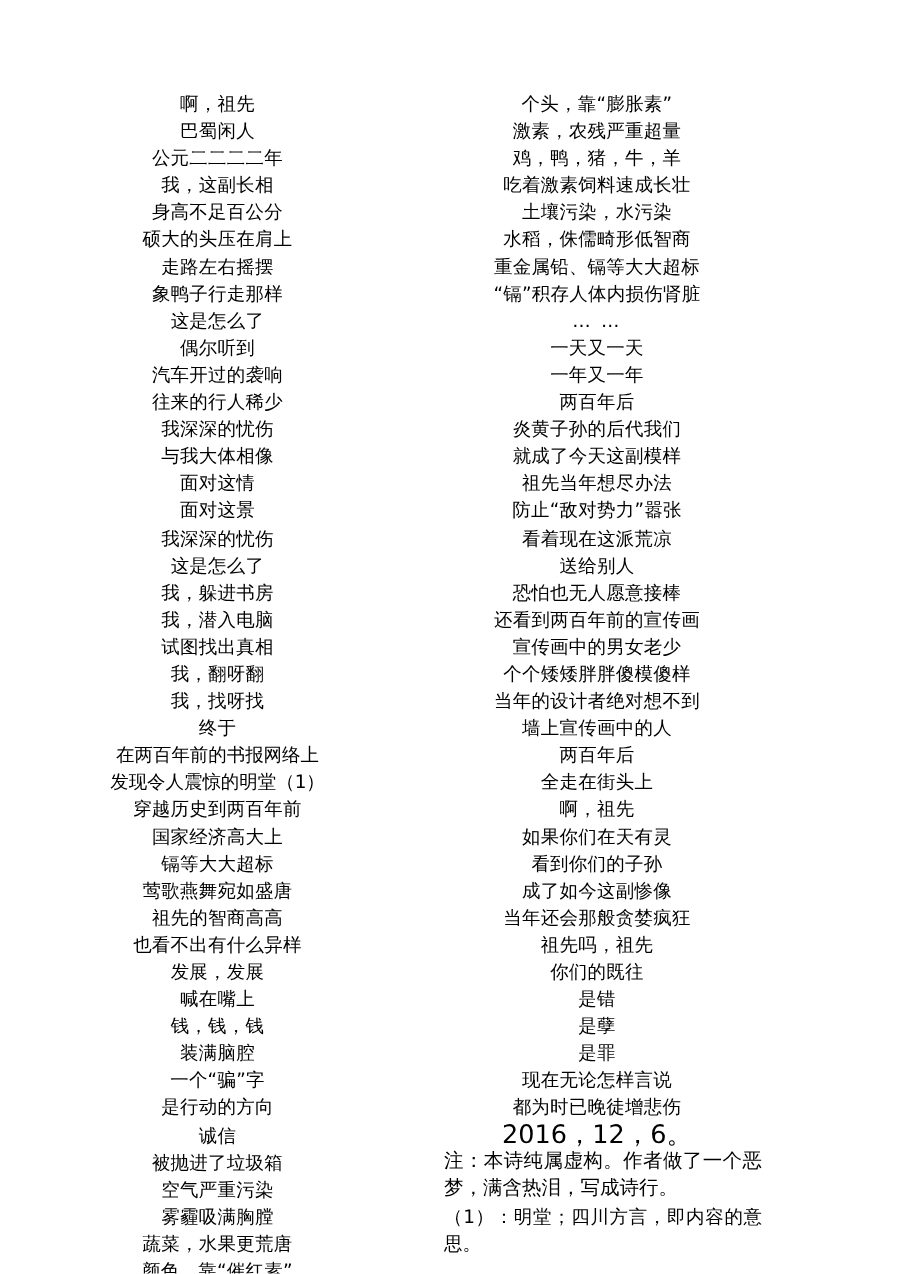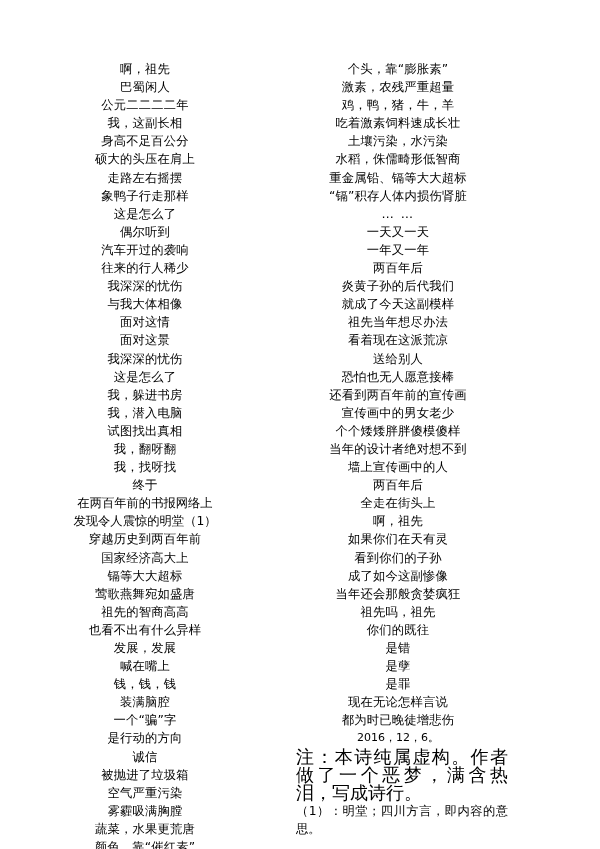--- a/index.html
+++ b/index.html
@@ -43,27 +43,27 @@
   }
   .line.wide {
     letter-spacing: 0px;
   }
   .dots {
     font-size: 12.3px;
     line-height: 18.1px;
     letter-spacing: 1.5px;
   }
   .date {
-    font-size: 11px;
+    font-size: 17px;
     line-height: 18.1px;
     margin-top: 0px;
   }
   .note {
     width: 212px;
-    font-size: 18px;
+    font-size: 13px;
     line-height: 18.1px;
     text-align: justify;
     text-indent: 0;
     margin-top: 0px;
     align-self: flex-end;
     padding-right: 4px;
     margin-left: 35px;
   }
   .note-2 {
     width: 212px;
@@ -136,20 +136,21 @@
       <div class="line">水稻，侏儒畸形低智商</div>
       <div class="line">重金属铅、镉等大大超标</div>
       <div class="line">“镉”积存人体内损伤肾脏</div>
       <div class="line dots">… …</div>
       <div class="line">一天又一天</div>
       <div class="line">一年又一年</div>
       <div class="line">两百年后</div>
       <div class="line">炎黄子孙的后代我们</div>
       <div class="line">就成了今天这副模样</div>
       <div class="line">祖先当年想尽办法</div>
+      <div class="line">防止“敌对势力”嚣张</div>
       <div class="line">看着现在这派荒凉</div>
       <div class="line">送给别人</div>
       <div class="line">恐怕也无人愿意接棒</div>
       <div class="line">还看到两百年前的宣传画</div>
       <div class="line">宣传画中的男女老少</div>
       <div class="line">个个矮矮胖胖傻模傻样</div>
       <div class="line">当年的设计者绝对想不到</div>
       <div class="line">墙上宣传画中的人</div>
       <div class="line">两百年后</div>
       <div class="line">全走在街头上</div>

